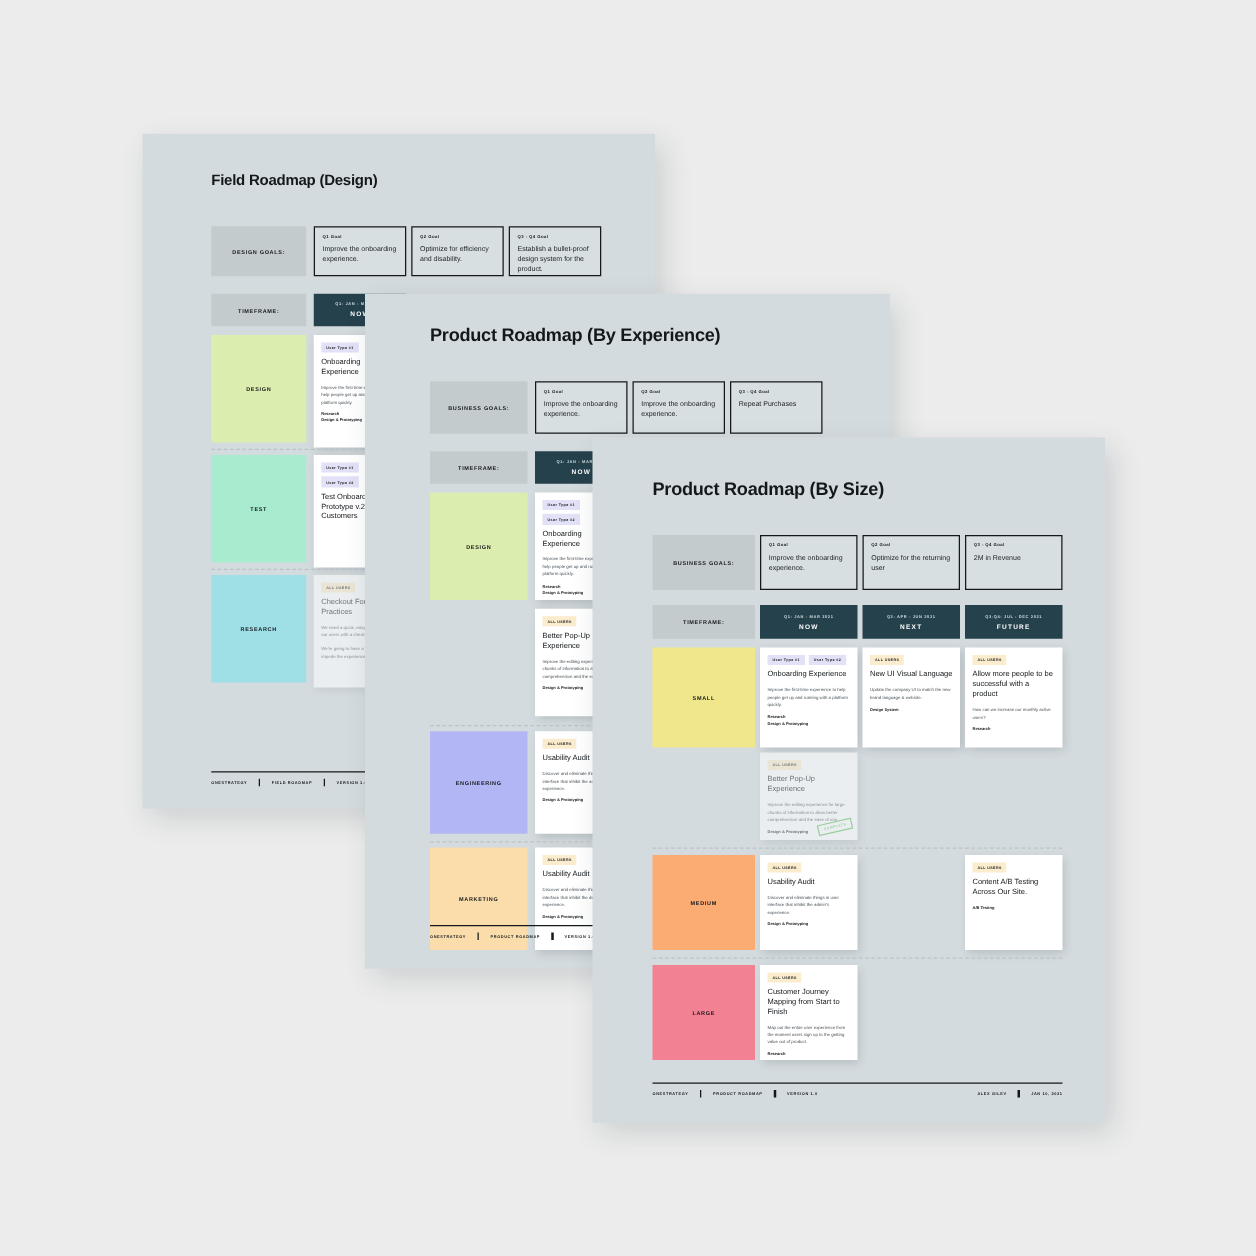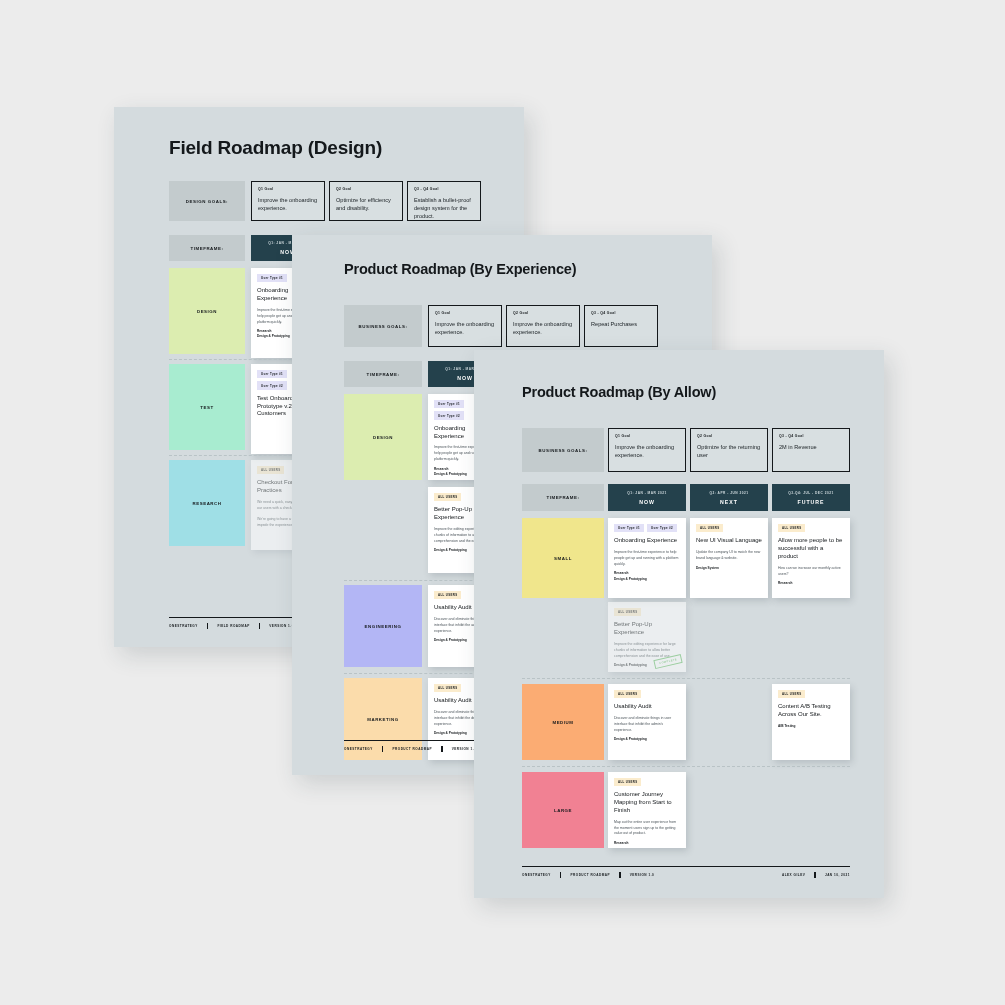--- a/index.html
+++ b/index.html
@@ -20,21 +20,21 @@
     box-shadow: 6px 8px 22px rgba(40,55,65,0.16);
   }
   .board-title {
     font-weight:bold;
     color:#14181b;
     letter-spacing:-0.2px;
   }
 
   
   #board-field  { left:114px; top:107px;  width:410px; height:540px; }
-  #board-field  .board-title { position:absolute; left:55px; top:30px; font-size:19px; }
+  #board-field  .board-title { position:absolute; left:55px; top:30px; font-size:12px; }
 
   
   #board-dept   { left:292px; top:235px; width:420px; height:540px; }
   #board-dept   .board-title { position:absolute; left:52px; top:26px; font-size:14.5px; }
 
   
   #board-size   { left:474px; top:350px; width:410px; height:548px; }
   #board-size   .board-title { position:absolute; left:48px; top:34px; font-size:14.5px; }
 
   .rowlabel {
@@ -249,21 +249,21 @@
           <i class="sep"></i>
           <span>PRODUCT ROADMAP</span>
           <i class="sep"></i>
           <span>VERSION 1.0</span>
         </span>
       </div>
     </div>
   </div>
 
   <div class="board" id="board-size">
-    <div class="board-title">Product Roadmap (By Allow)</div>
+    <div class="board-title">Product Roadmap (By Size)</div>
 
     <div class="rowlabel grey" style="position:absolute;left:48px;top:78px;width:82px;height:44px;">BUSINESS GOALS:</div>
     <div class="goalbox" style="position:absolute;left:134px;top:78px;width:78px;height:44px;">
       <div class="goal-k">Q1 Goal</div>
       <div class="goal-t">Improve the onboarding experience.</div>
     </div>
     <div class="goalbox" style="position:absolute;left:216px;top:78px;width:78px;height:44px;">
       <div class="goal-k">Q2 Goal</div>
       <div class="goal-t">Optimize for the returning user</div>
     </div>

